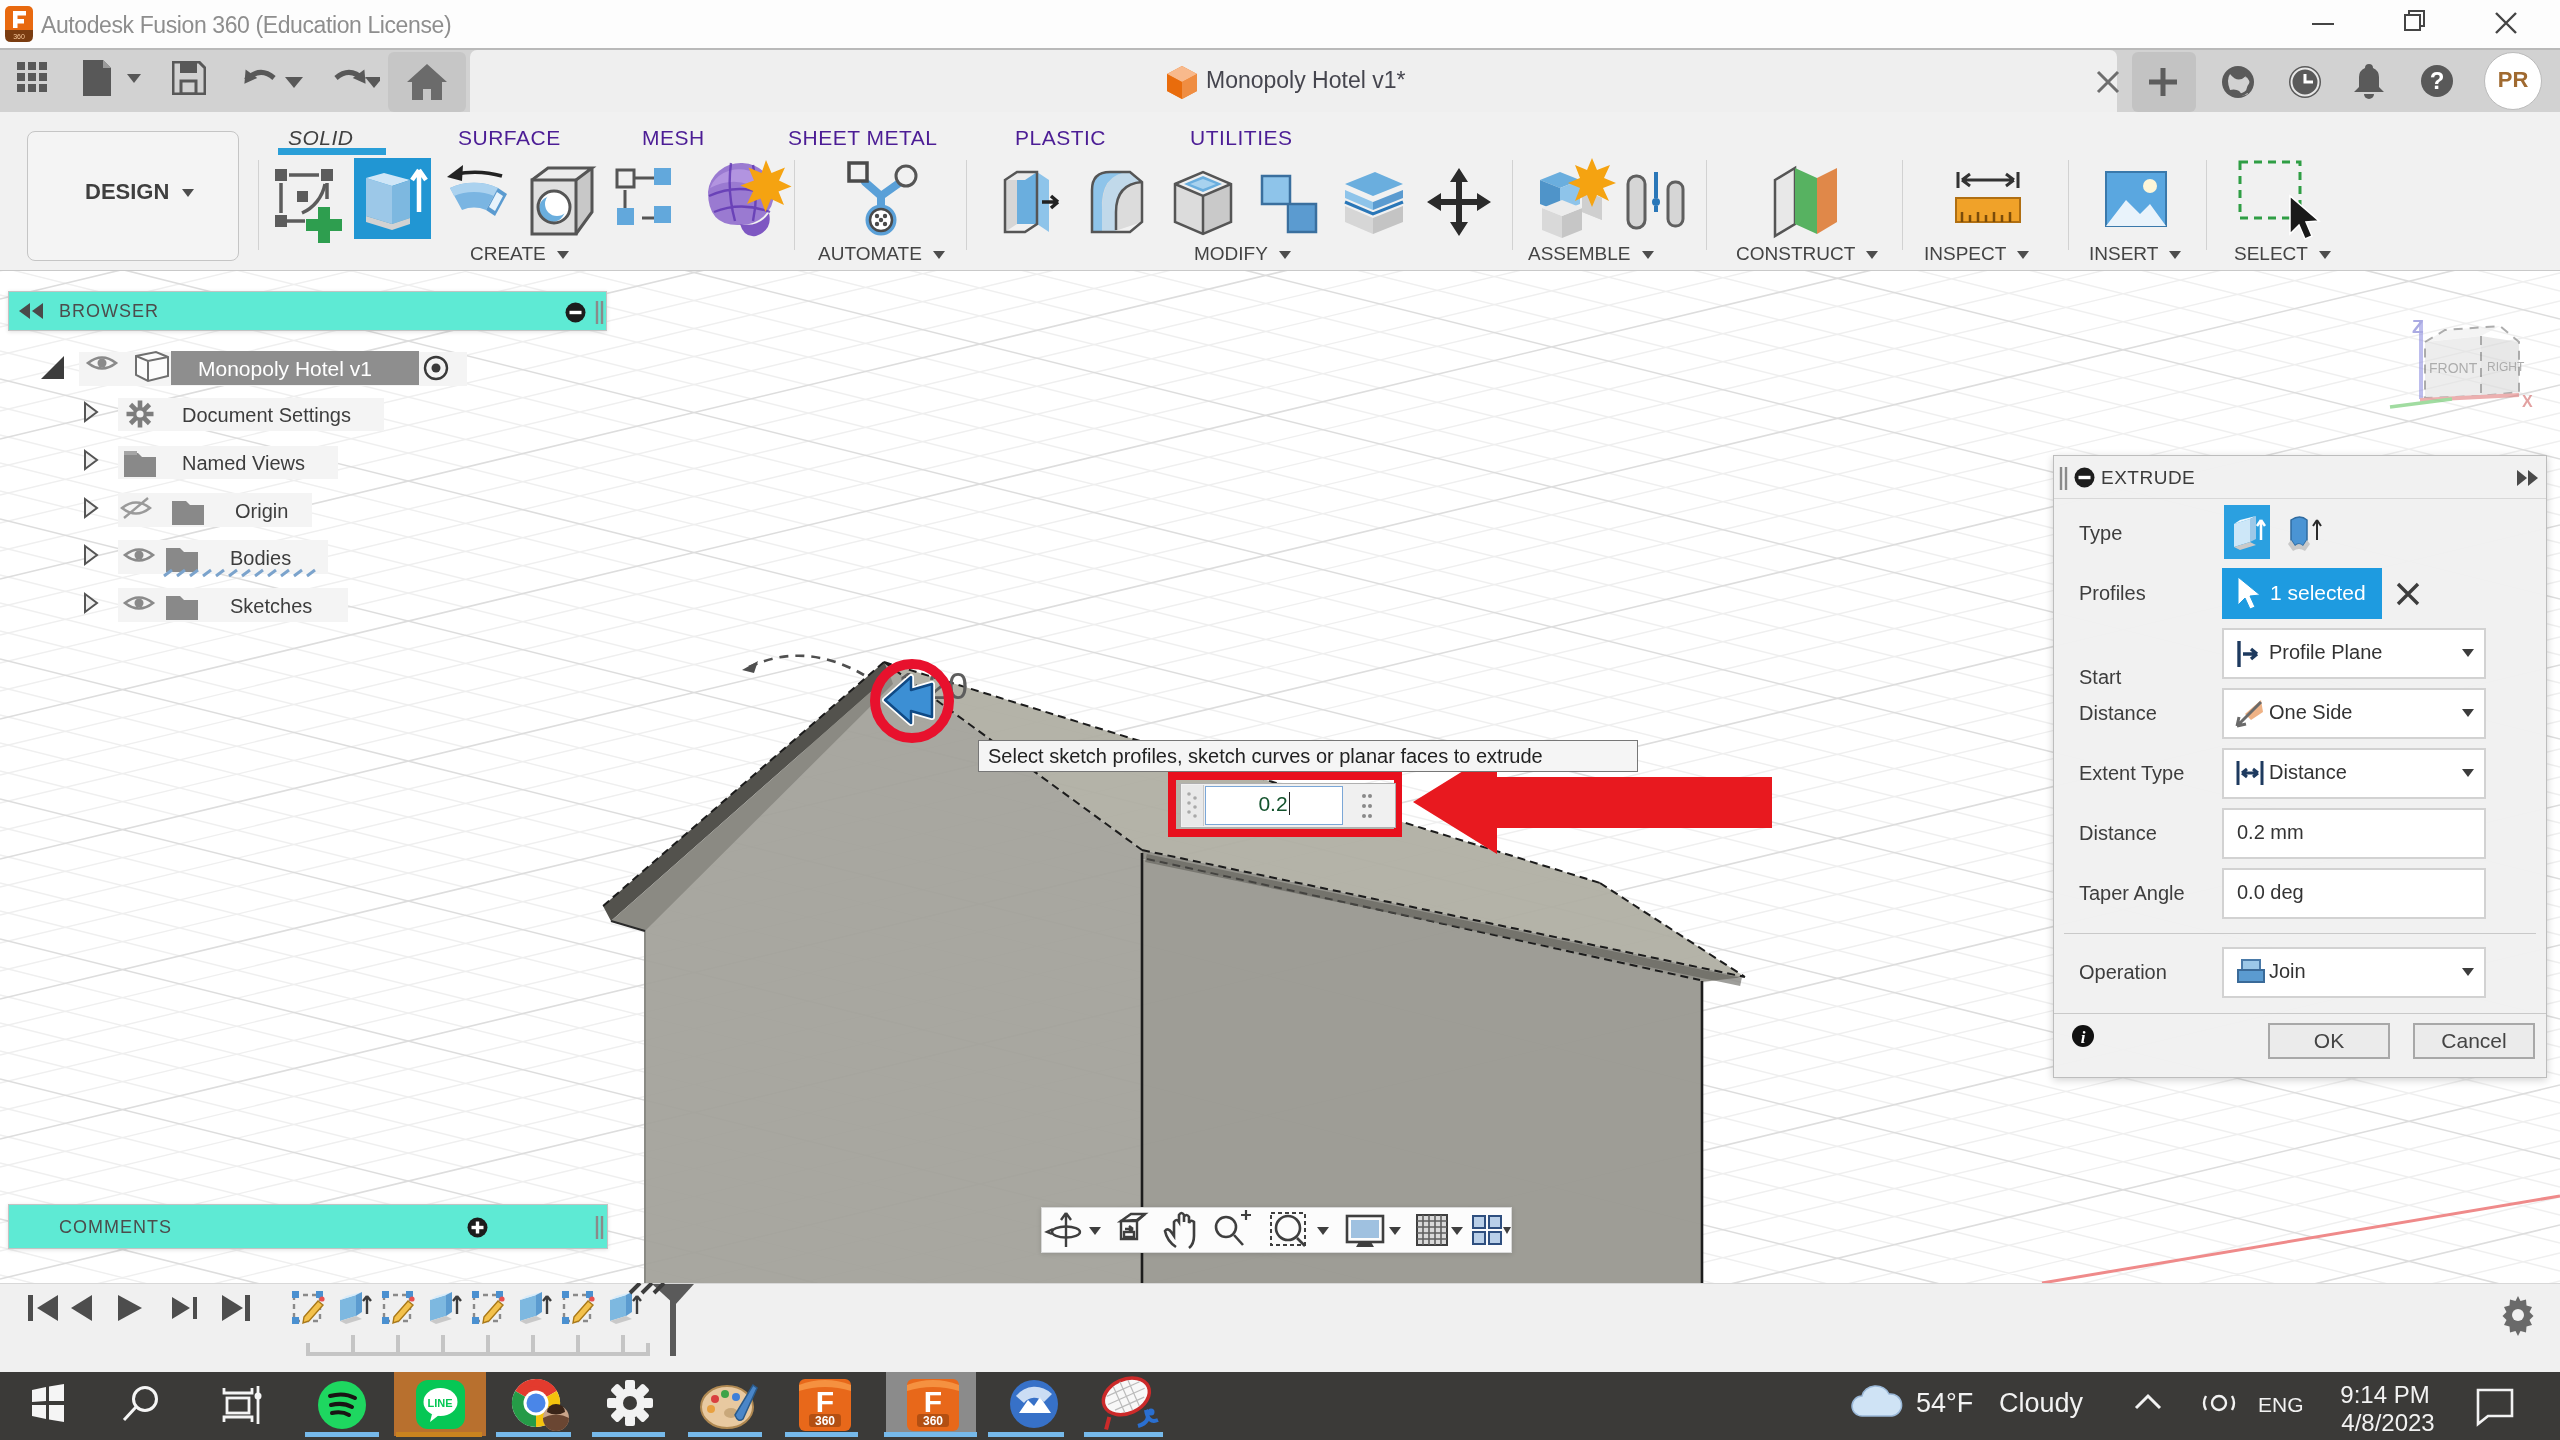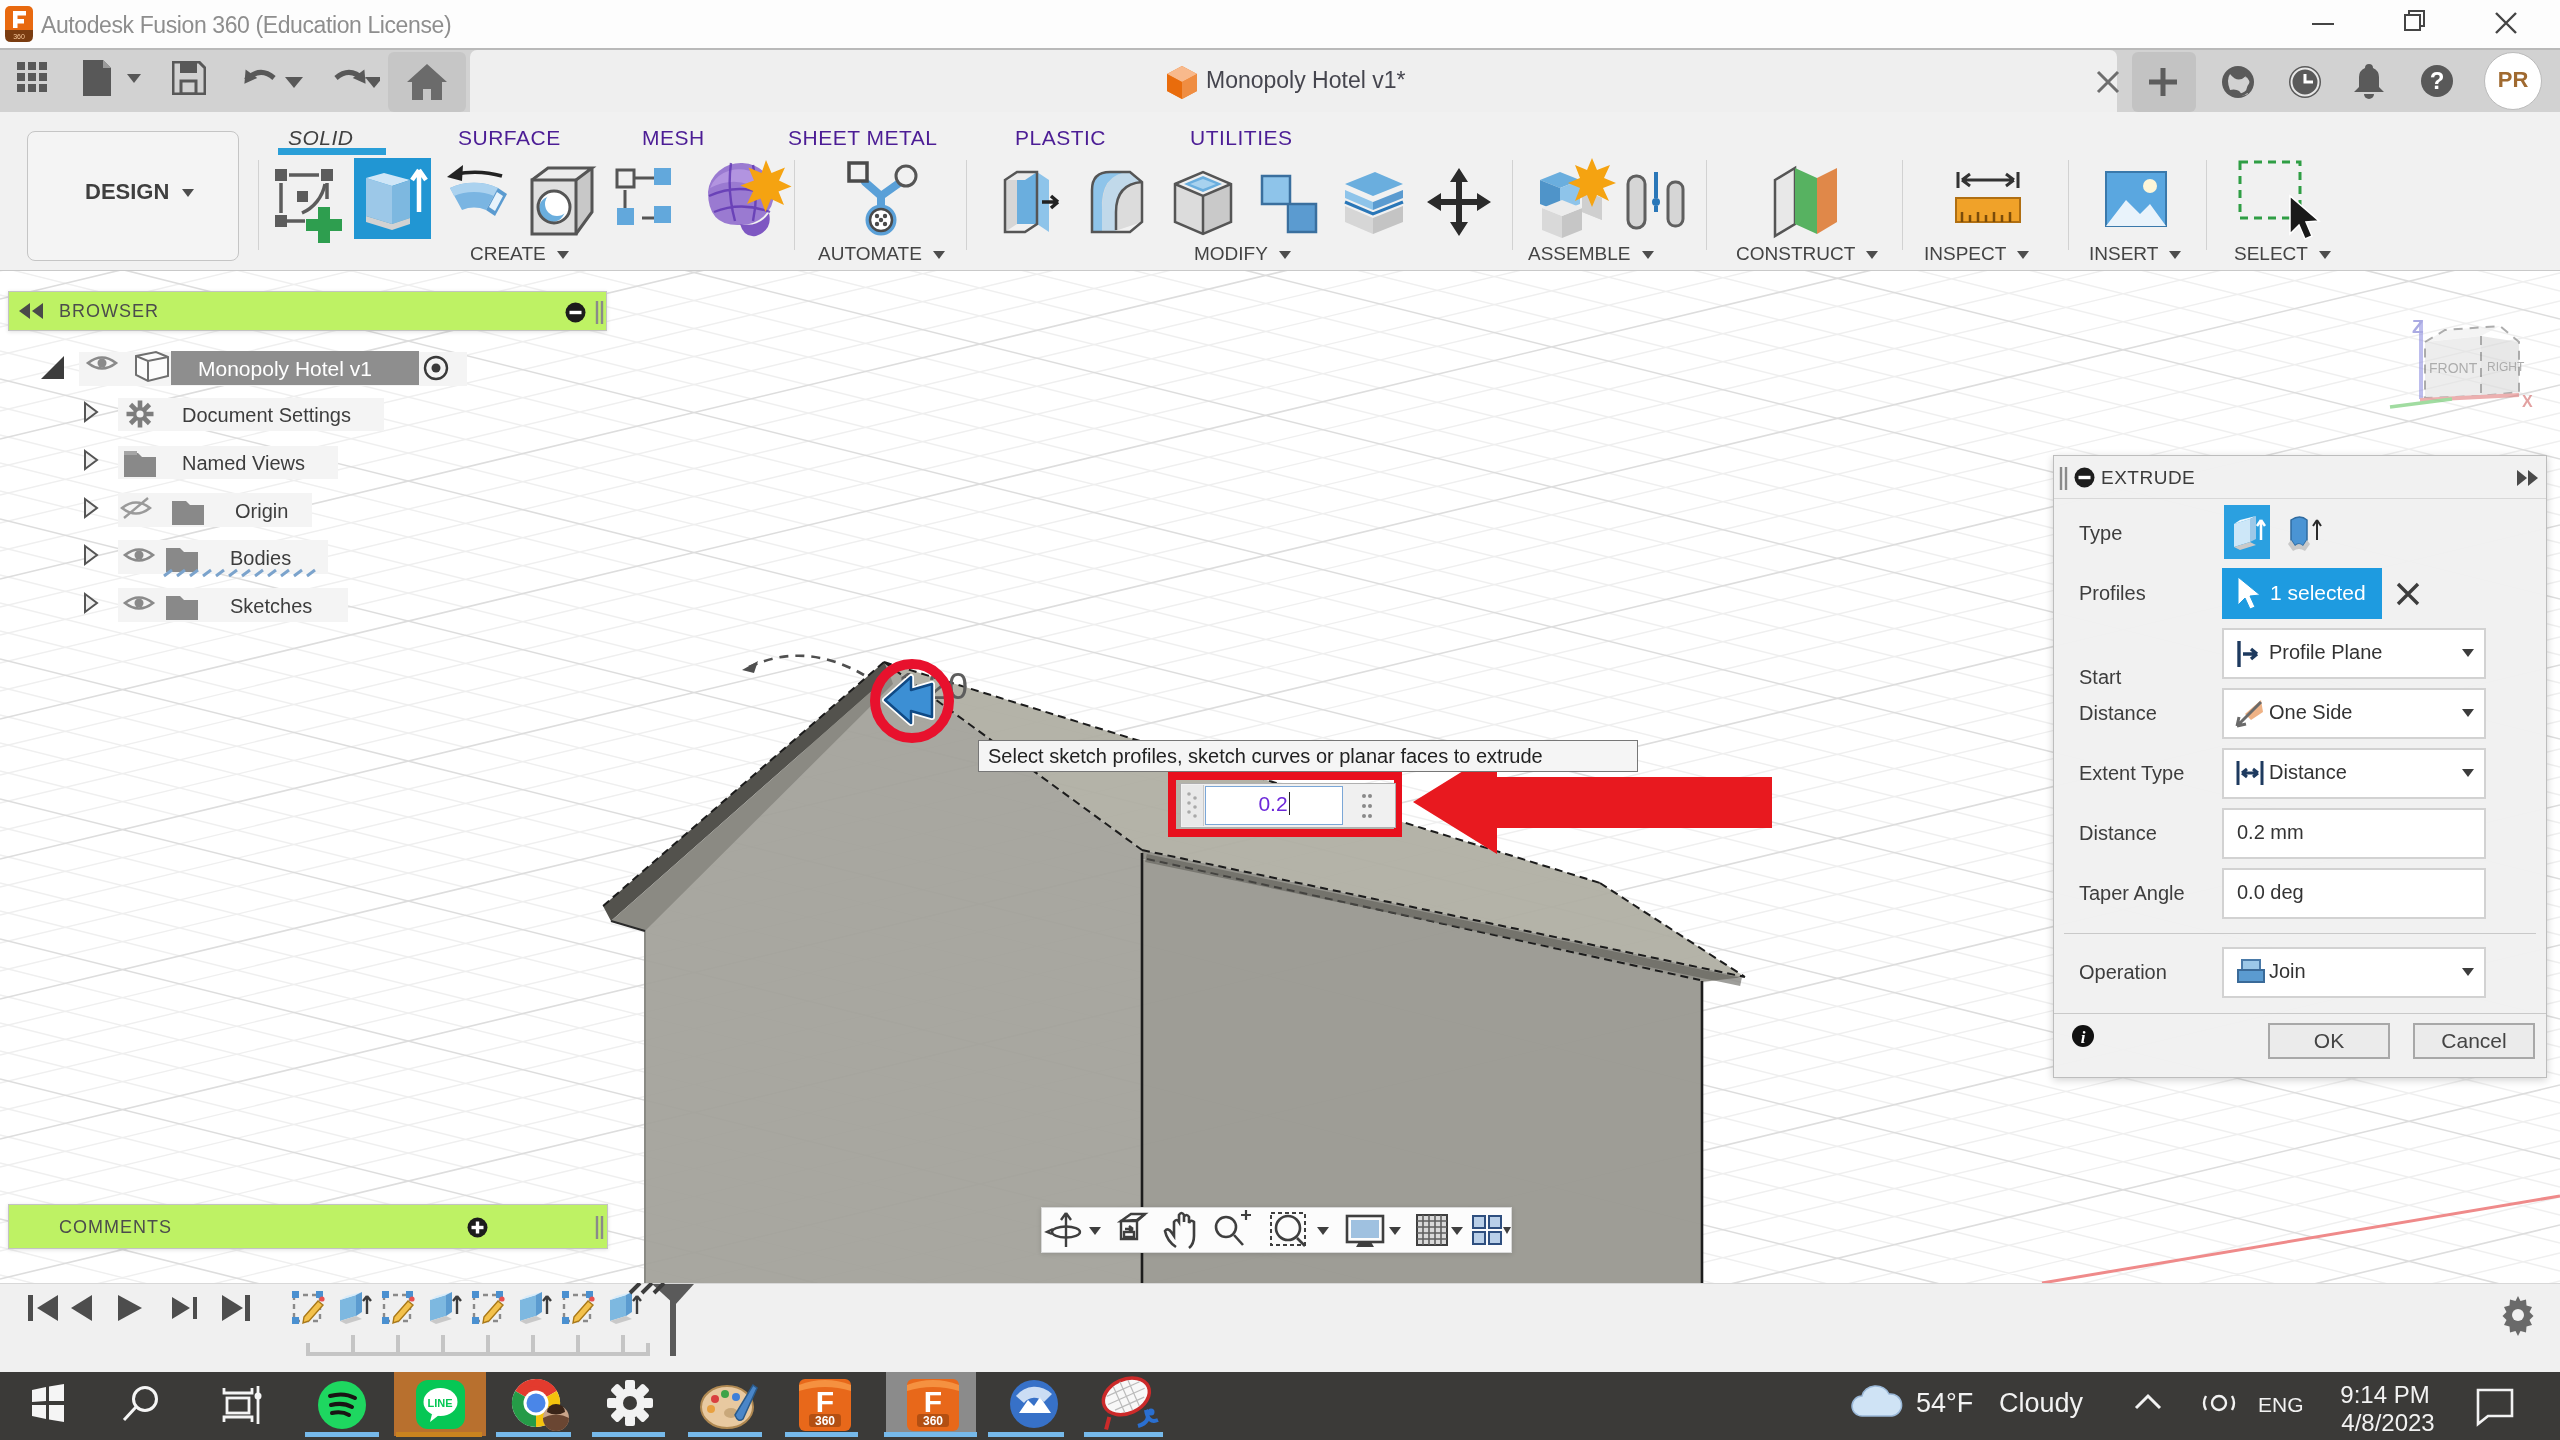--- a/index.html
+++ b/index.html
@@ -7,21 +7,21 @@
 #qatrow{left:0;top:48px;width:2560px;height:64px;background:#d2d2d2;border-top:2px solid #b9b9b9;}
 #tabstrip{left:470px;top:0px;width:1647px;height:62px;background:#efefef;border-radius:7px 7px 0 0;}
 #ribtabs{left:0;top:112px;width:2560px;height:40px;background:#f1f1f1;}
 #ribbon{left:0;top:152px;width:2560px;height:119px;background:#f1f1f1;border-bottom:1px solid #c9c9c9;}
 .rtab{position:absolute;top:14px;font-size:21px;color:#4c1d95;letter-spacing:.5px;}
 .glabel{position:absolute;top:91px;font-size:19px;color:#444;}
 .gsep{position:absolute;top:8px;width:1px;height:90px;background:#d2d2d2;}
 .caret{display:inline-block;width:0;height:0;border-left:6px solid transparent;border-right:6px solid transparent;border-top:8px solid #4d4d4d;vertical-align:middle;margin-left:7px;}
 .caret2{width:0;height:0;border-left:6px solid transparent;border-right:6px solid transparent;border-top:8px solid #4d4d4d;}
 #vp{left:0;top:271px;width:2560px;height:1012px;}
-.panelhdr{position:absolute;background:#bef264;border:1px solid #c3c3c3;box-shadow:0 1px 4px rgba(0,0,0,.12);}
+.panelhdr{position:absolute;background:#5eead4;border:1px solid #c3c3c3;box-shadow:0 1px 4px rgba(0,0,0,.12);}
 .ph-title{position:absolute;font-size:18px;color:#4c4c4c;letter-spacing:1px;}
 #dlg{left:2053px;top:455px;width:494px;height:623px;background:rgba(241,241,241,.97);border:1px solid #bdbdbd;box-shadow:0 2px 8px rgba(0,0,0,.18);}
 .dlbl{position:absolute;left:25px;font-size:20px;color:#3d3d3d;}
 .dctl{position:absolute;left:168px;width:264px;height:51px;background:#fff;border:2px solid #d2d2d2;}
 .dtext{position:absolute;left:47px;top:13px;font-size:20px;color:#333;}
 .dcaret{position:absolute;left:408px;top:22px;width:0;height:0;border-left:6px solid transparent;border-right:6px solid transparent;border-top:8px solid #3c3c3c;}
 .btn{position:absolute;width:122px;height:36px;background:#ebebeb;border:2px solid #a8a8a8;font-size:21px;color:#444;text-align:center;line-height:32px;}
 #timeline{left:0;top:1283px;width:2560px;height:89px;background:#f0f0f0;border-top:1px solid #d8d8d8;}
 #taskbar{left:0;top:1372px;width:2560px;height:68px;background:#3b3a38;}
 svg{display:block;}
@@ -388,21 +388,21 @@
       <g fill="#a9a9a9">
         <circle cx="4" cy="4" r="1.8"></circle>
         <circle cx="10" cy="8" r="1.8"></circle>
         <circle cx="4" cy="13" r="1.8"></circle>
         <circle cx="10" cy="17" r="1.8"></circle>
         <circle cx="4" cy="22" r="1.8"></circle>
         <circle cx="10" cy="26" r="1.8"></circle>
       </g>
     </svg>
  <div class="abs" style="left:24px;top:2px;width:138px;height:39px;background:#fff;border:1px solid #7ba7d7;"></div>
- <div class="abs" style="left:24px;top:8px;width:138px;text-align:center;font-size:21px;color:#6d28d9;">0.2<span style="border-left:1.5px solid #222;margin-left:1px;"> </span></div>
+ <div class="abs" style="left:24px;top:8px;width:138px;text-align:center;font-size:21px;color:#14532d;">0.2<span style="border-left:1.5px solid #222;margin-left:1px;"> </span></div>
  <svg class="abs" style="left:178px;top:7px" width="16" height="33">
       <g fill="#8a8a8a">
         <circle cx="5" cy="5" r="2"></circle>
         <circle cx="11" cy="5" r="2"></circle>
         <circle cx="5" cy="15" r="2"></circle>
         <circle cx="11" cy="15" r="2"></circle>
         <circle cx="5" cy="25" r="2"></circle>
         <circle cx="11" cy="25" r="2"></circle>
       </g>
     </svg>

